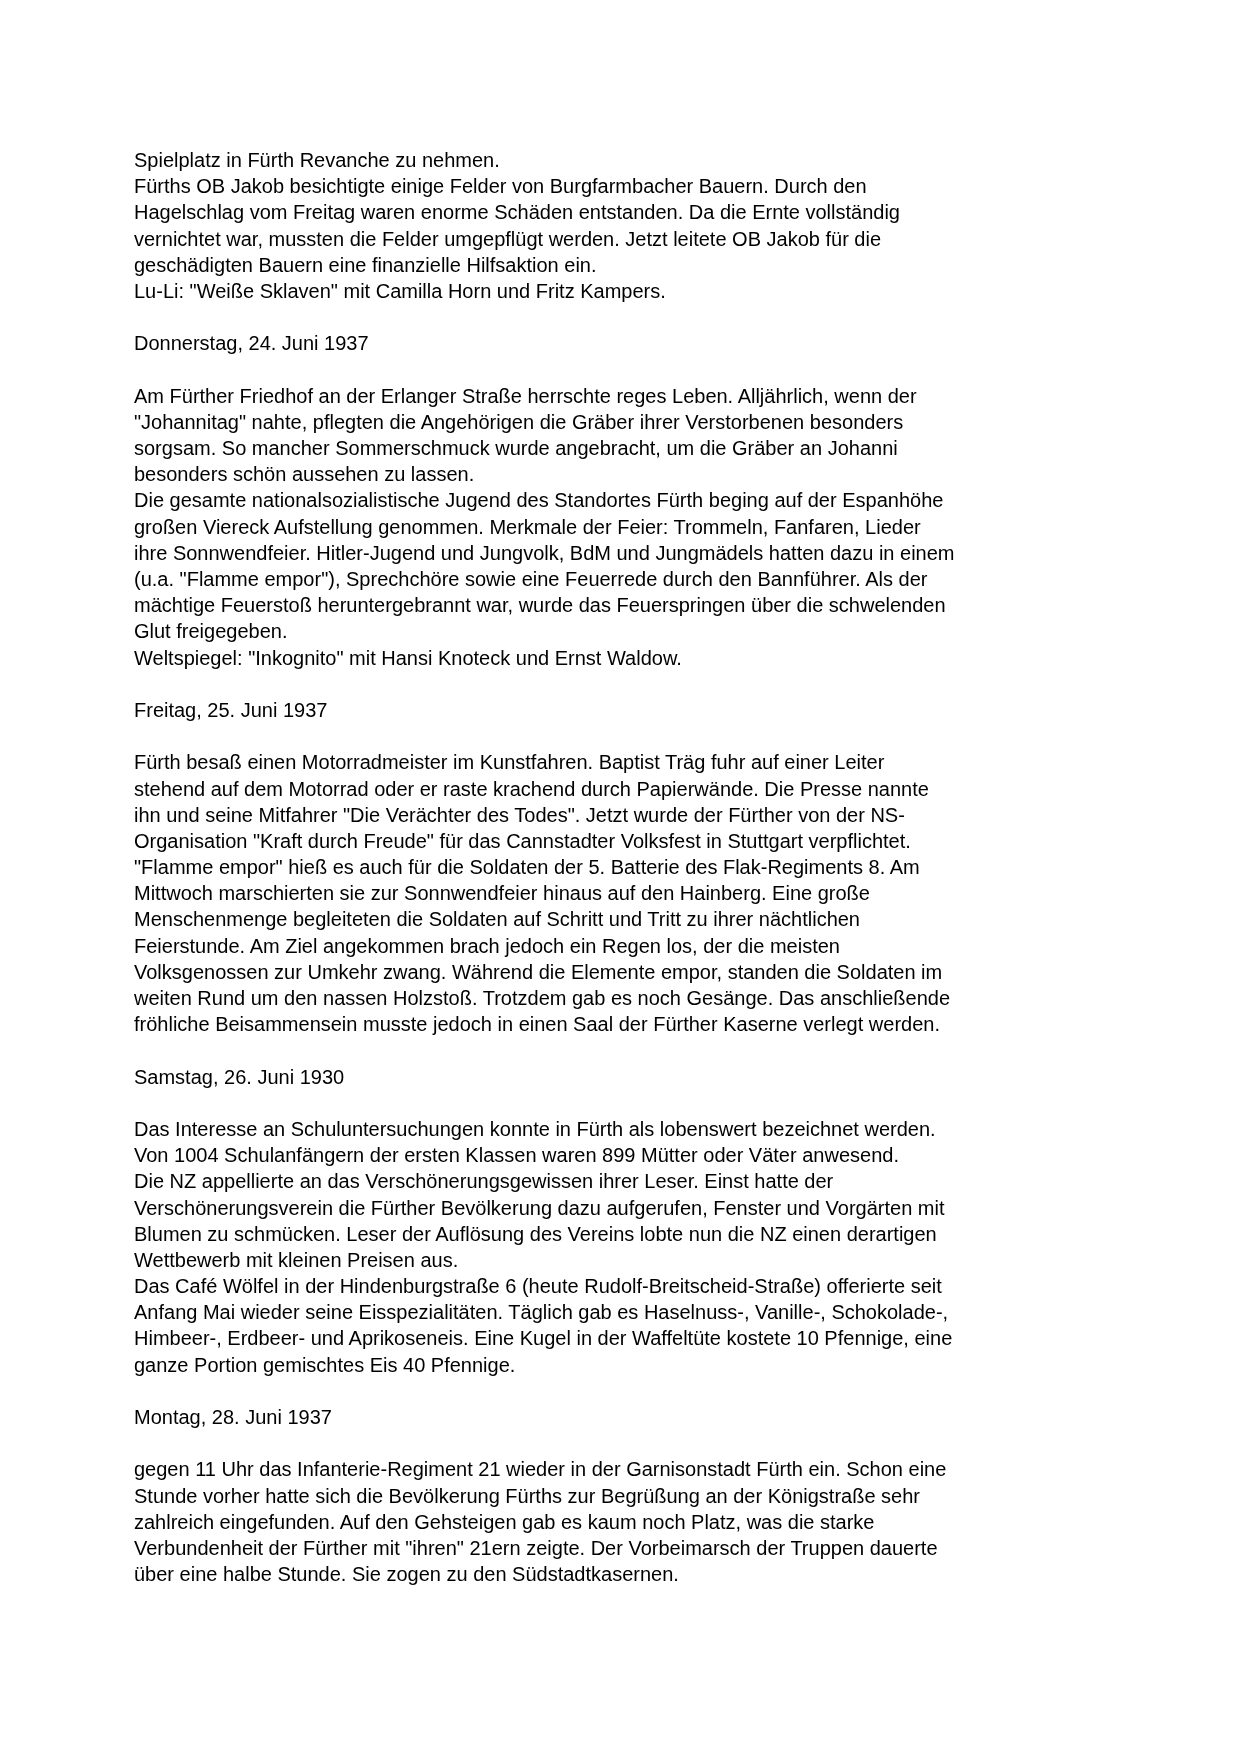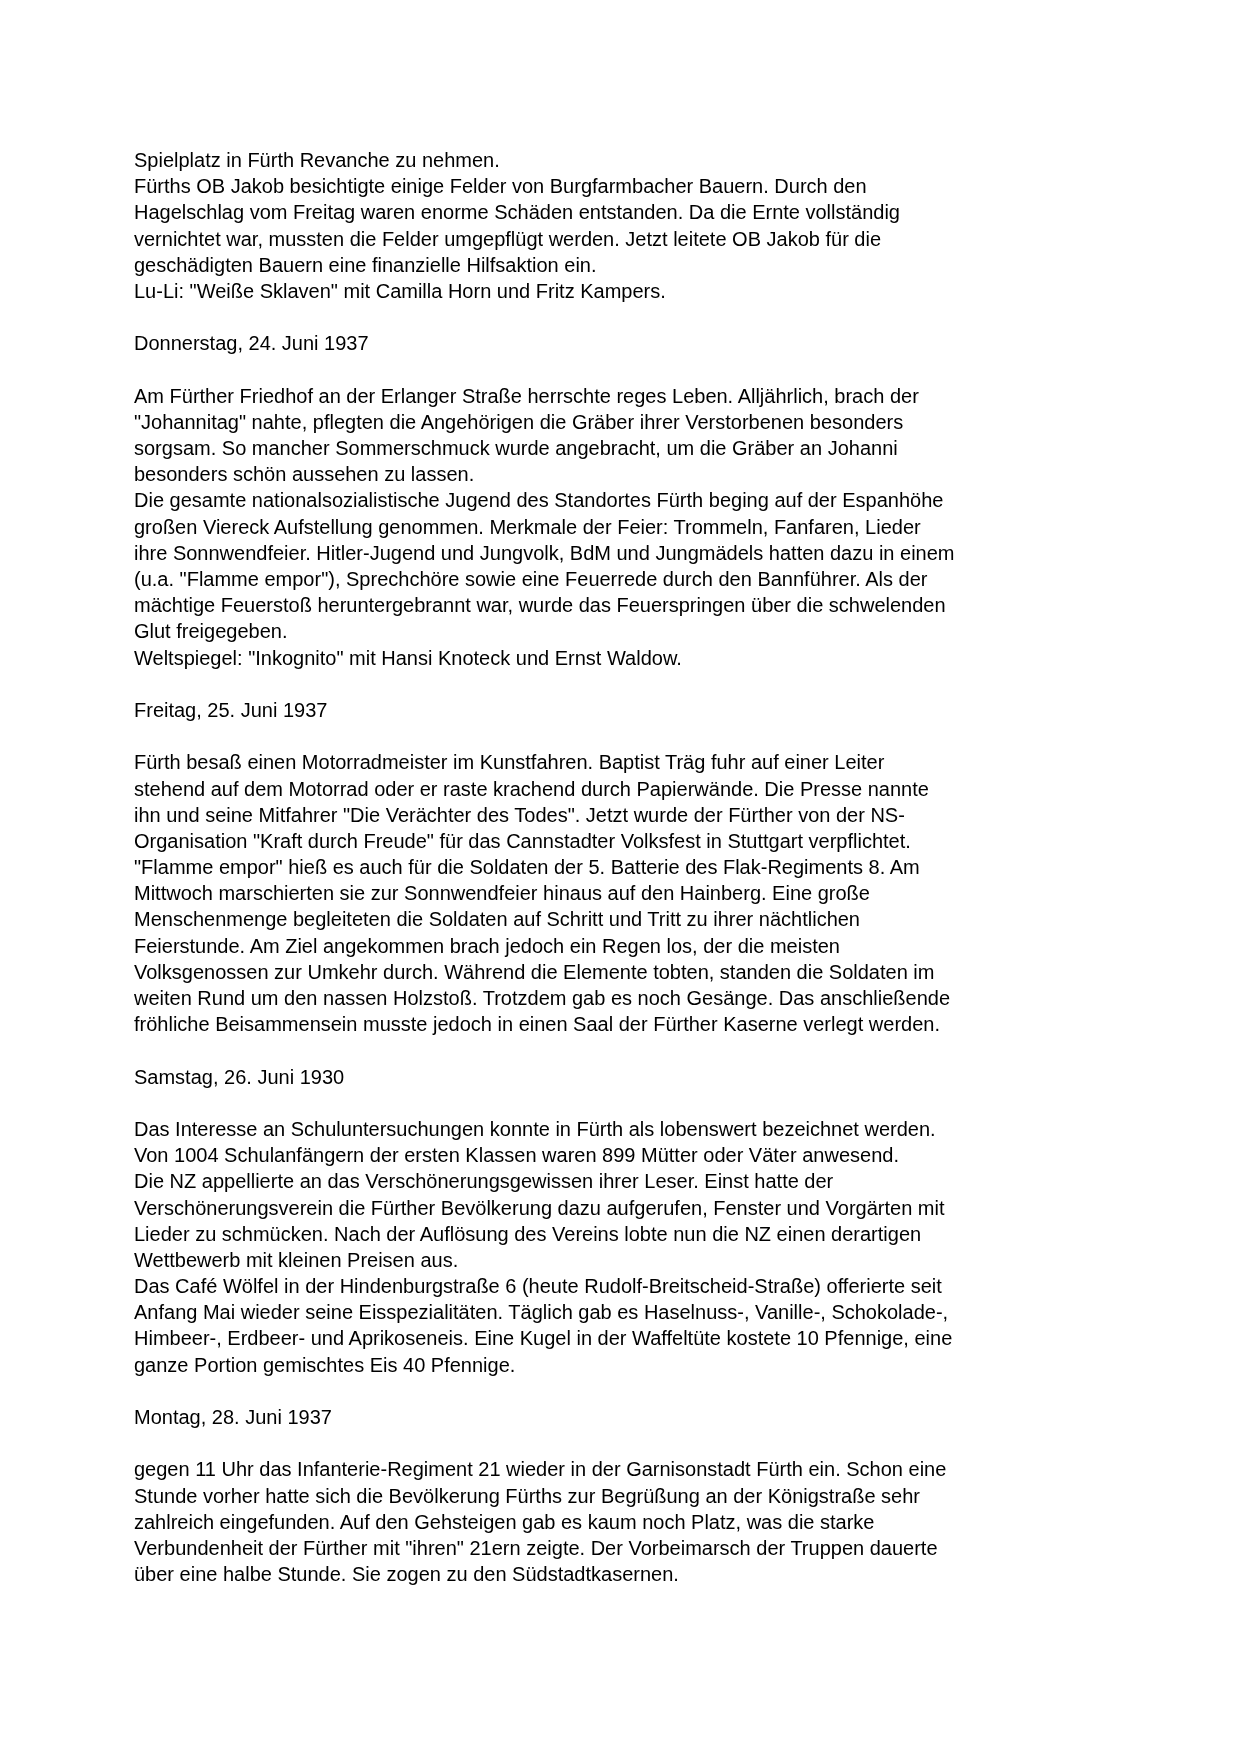--- a/index.html
+++ b/index.html
@@ -42,21 +42,21 @@
 <div class="page">
     <div class="line">Spielplatz in Fürth Revanche zu nehmen.</div>
     <div class="line">Fürths OB Jakob besichtigte einige Felder von Burgfarmbacher Bauern. Durch den</div>
     <div class="line">Hagelschlag vom Freitag waren enorme Schäden entstanden. Da die Ernte vollständig</div>
     <div class="line">vernichtet war, mussten die Felder umgepflügt werden. Jetzt leitete OB Jakob für die</div>
     <div class="line">geschädigten Bauern eine finanzielle Hilfsaktion ein.</div>
     <div class="line">Lu-Li: "Weiße Sklaven" mit Camilla Horn und Fritz Kampers.</div>
     <div class="line spacer"></div>
     <div class="line heading">Donnerstag, 24. Juni 1937</div>
     <div class="line spacer"></div>
-    <div class="line">Am Fürther Friedhof an der Erlanger Straße herrschte reges Leben. Alljährlich, brach der</div>
+    <div class="line">Am Fürther Friedhof an der Erlanger Straße herrschte reges Leben. Alljährlich, wenn der</div>
     <div class="line">"Johannitag" nahte, pflegten die Angehörigen die Gräber ihrer Verstorbenen besonders</div>
     <div class="line">sorgsam. So mancher Sommerschmuck wurde angebracht, um die Gräber an Johanni</div>
     <div class="line">besonders schön aussehen zu lassen.</div>
     <div class="line">Die gesamte nationalsozialistische Jugend des Standortes Fürth beging auf der Espanhöhe</div>
     <div class="line">großen Viereck Aufstellung genommen. Merkmale der Feier: Trommeln, Fanfaren, Lieder</div>
     <div class="line">ihre Sonnwendfeier. Hitler-Jugend und Jungvolk, BdM und Jungmädels hatten dazu in einem</div>
     <div class="line">(u.a. "Flamme empor"), Sprechchöre sowie eine Feuerrede durch den Bannführer. Als der</div>
     <div class="line">mächtige Feuerstoß heruntergebrannt war, wurde das Feuerspringen über die schwelenden</div>
     <div class="line">Glut freigegeben.</div>
     <div class="line">Weltspiegel: "Inkognito" mit Hansi Knoteck und Ernst Waldow.</div>
@@ -64,31 +64,31 @@
     <div class="line heading">Freitag, 25. Juni 1937</div>
     <div class="line spacer"></div>
     <div class="line">Fürth besaß einen Motorradmeister im Kunstfahren. Baptist Träg fuhr auf einer Leiter</div>
     <div class="line">stehend auf dem Motorrad oder er raste krachend durch Papierwände. Die Presse nannte</div>
     <div class="line">ihn und seine Mitfahrer "Die Verächter des Todes". Jetzt wurde der Fürther von der NS-</div>
     <div class="line">Organisation "Kraft durch Freude" für das Cannstadter Volksfest in Stuttgart verpflichtet.</div>
     <div class="line">"Flamme empor" hieß es auch für die Soldaten der 5. Batterie des Flak-Regiments 8. Am</div>
     <div class="line">Mittwoch marschierten sie zur Sonnwendfeier hinaus auf den Hainberg. Eine große</div>
     <div class="line">Menschenmenge begleiteten die Soldaten auf Schritt und Tritt zu ihrer nächtlichen</div>
     <div class="line">Feierstunde. Am Ziel angekommen brach jedoch ein Regen los, der die meisten</div>
-    <div class="line">Volksgenossen zur Umkehr durch. Während die Elemente tobten, standen die Soldaten im</div>
+    <div class="line">Volksgenossen zur Umkehr zwang. Während die Elemente empor, standen die Soldaten im</div>
     <div class="line">weiten Rund um den nassen Holzstoß. Trotzdem gab es noch Gesänge. Das anschließende</div>
     <div class="line">fröhliche Beisammensein musste jedoch in einen Saal der Fürther Kaserne verlegt werden.</div>
     <div class="line spacer"></div>
     <div class="line heading">Samstag, 26. Juni 1930</div>
     <div class="line spacer"></div>
     <div class="line">Das Interesse an Schuluntersuchungen konnte in Fürth als lobenswert bezeichnet werden.</div>
     <div class="line">Von 1004 Schulanfängern der ersten Klassen waren 899 Mütter oder Väter anwesend.</div>
     <div class="line">Die NZ appellierte an das Verschönerungsgewissen ihrer Leser. Einst hatte der</div>
     <div class="line">Verschönerungsverein die Fürther Bevölkerung dazu aufgerufen, Fenster und Vorgärten mit</div>
-    <div class="line">Lieder zu schmücken. Nach der Auflösung des Vereins lobte nun die NZ einen derartigen</div>
+    <div class="line">Blumen zu schmücken. Leser der Auflösung des Vereins lobte nun die NZ einen derartigen</div>
     <div class="line">Wettbewerb mit kleinen Preisen aus.</div>
     <div class="line">Das Café Wölfel in der Hindenburgstraße 6 (heute Rudolf-Breitscheid-Straße) offerierte seit</div>
     <div class="line">Anfang Mai wieder seine Eisspezialitäten. Täglich gab es Haselnuss-, Vanille-, Schokolade-,</div>
     <div class="line">Himbeer-, Erdbeer- und Aprikoseneis. Eine Kugel in der Waffeltüte kostete 10 Pfennige, eine</div>
     <div class="line">ganze Portion gemischtes Eis 40 Pfennige.</div>
     <div class="line spacer"></div>
     <div class="line heading">Montag, 28. Juni 1937</div>
     <div class="line spacer"></div>
     <div class="line">gegen 11 Uhr das Infanterie-Regiment 21 wieder in der Garnisonstadt Fürth ein. Schon eine</div>
     <div class="line">Stunde vorher hatte sich die Bevölkerung Fürths zur Begrüßung an der Königstraße sehr</div>

